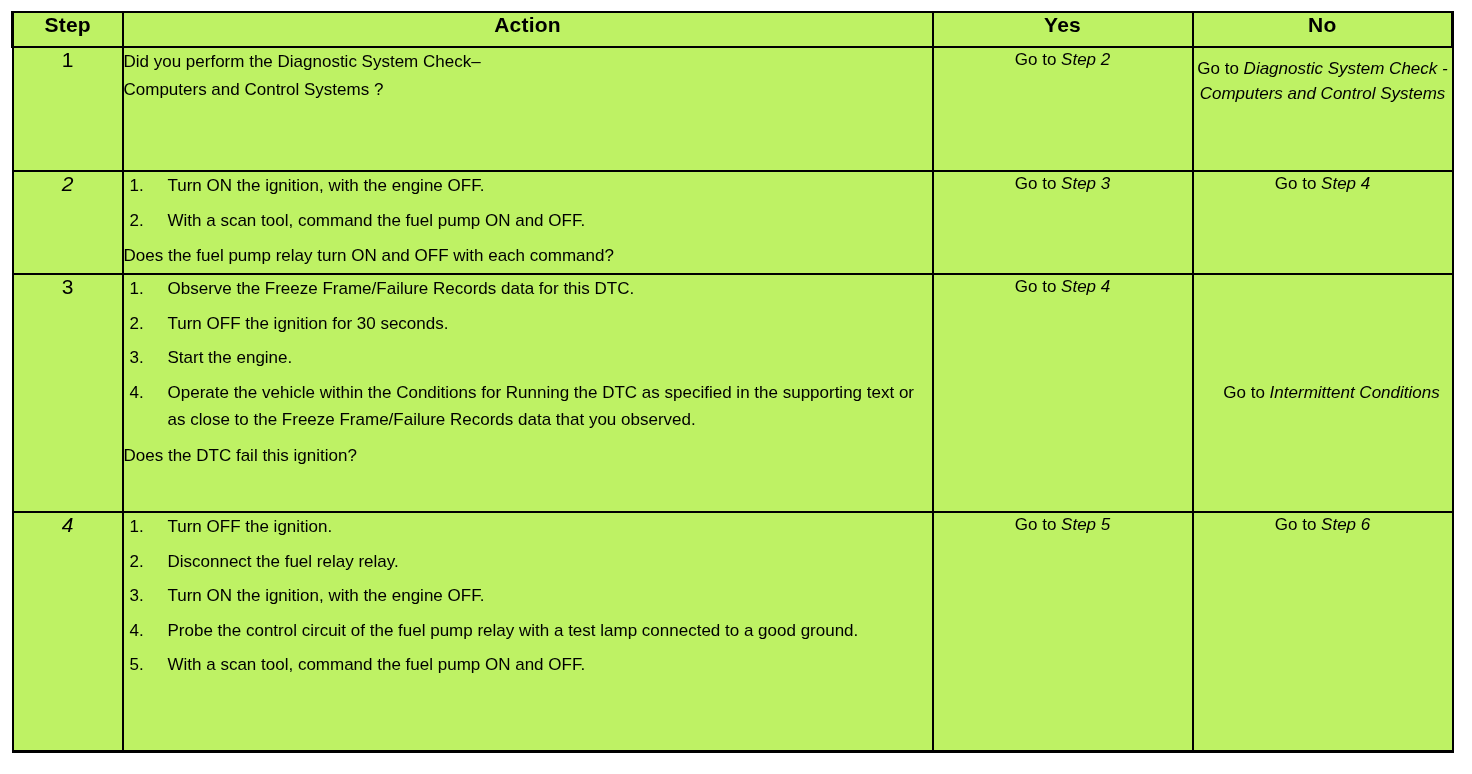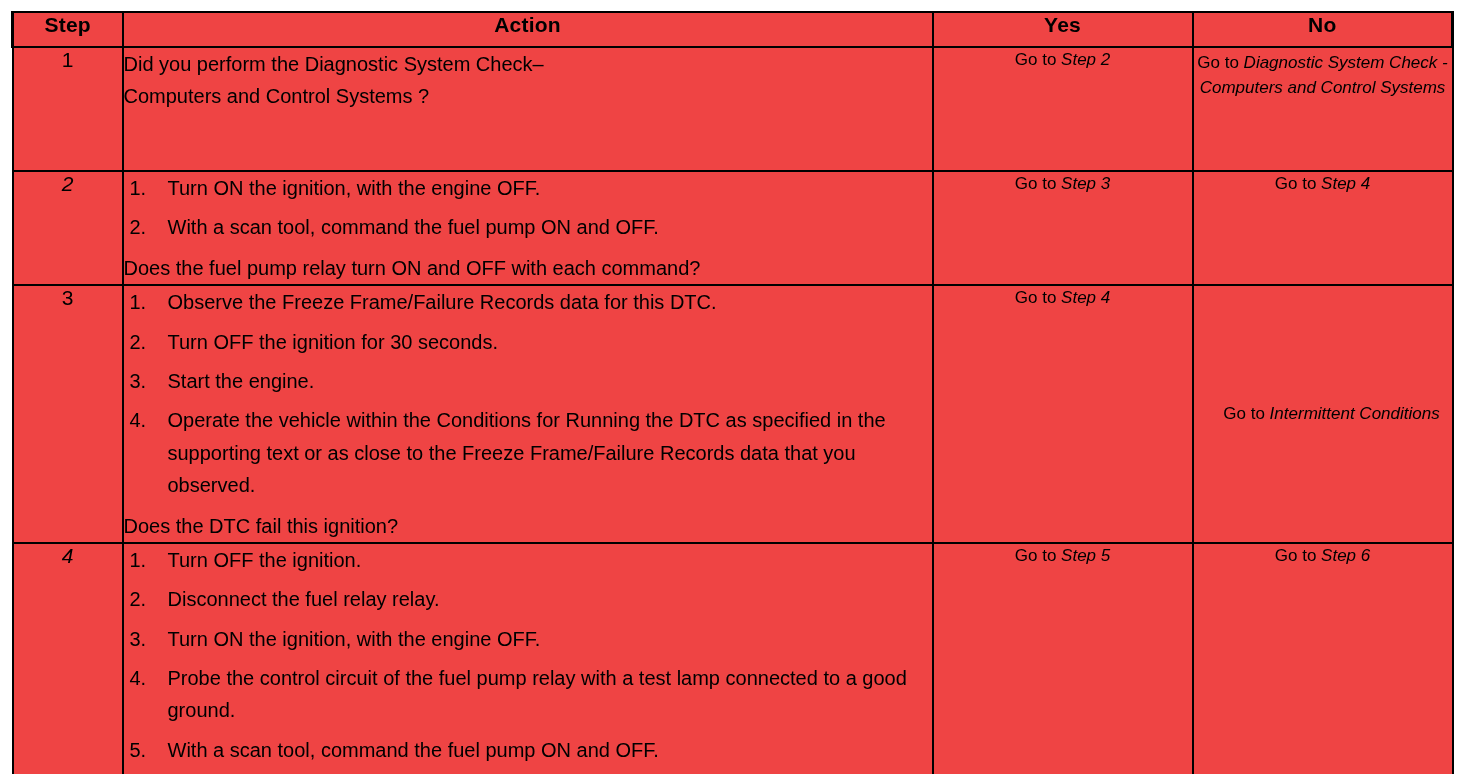--- a/index.html
+++ b/index.html
@@ -26,21 +26,21 @@
     top: 11px;
     width: 1440px;
     border-collapse: collapse;
     table-layout: fixed;
     background: #ffffff;
   }
   table.diag td, table.diag th {
     border: 2px solid #000000;
     vertical-align: top;
     padding: 0;
-    background: #ef4444;
+    background: #bef264;
   }
   
   col.c-step   { width: 110px; }
   col.c-action { width: 810px; }
   col.c-yes    { width: 260px; }
   col.c-no     { width: 260px; }
 
   
   thead th {
     height: 33px;
@@ -59,31 +59,31 @@
     text-align: center;
     vertical-align: middle;
     font-size: 21px;
     border-left-width: 3px;
   }
   td.step .num { display: inline-block; }
   td.step.italic .num { font-style: italic; }
 
   td.action {
     padding: 8px 10px 8px 14px;
-    font-size: 20px;
+    font-size: 17px;
     line-height: 1.62;
   }
   td.yesno {
     text-align: center;
     vertical-align: bottom;
     font-size: 17px;
     line-height: 1.45;
     padding: 6px 8px 7px 8px;
   }
-  td.yesno.topal { vertical-align: top; padding-top: 3px; }
+  td.yesno.topal { vertical-align: top; padding-top: 9px; }
   td.no { border-right-width: 3px; }
 
   tbody tr:last-child td { border-bottom-width: 3px; }
 
   
   .lead {
     display: block;
     white-space: pre-line;
   }
   ol.steps {

